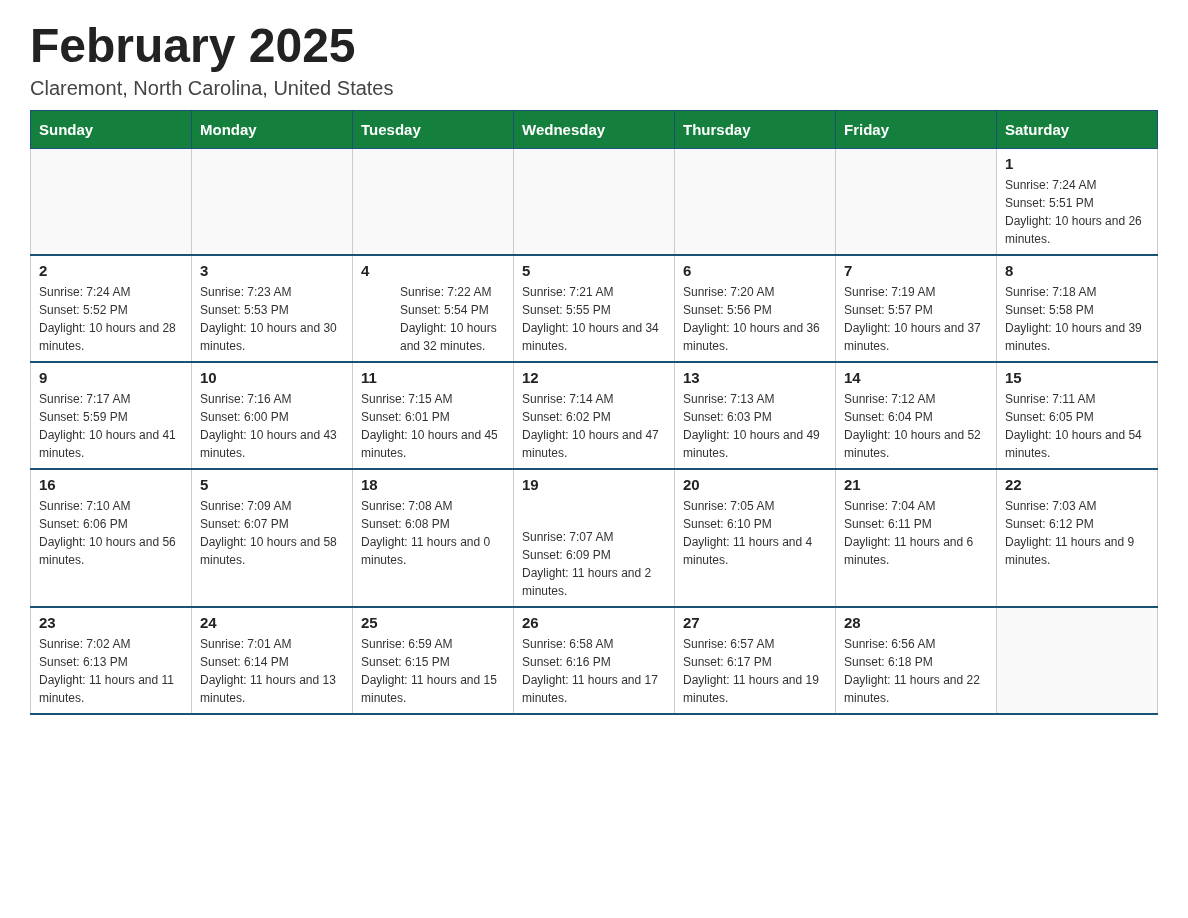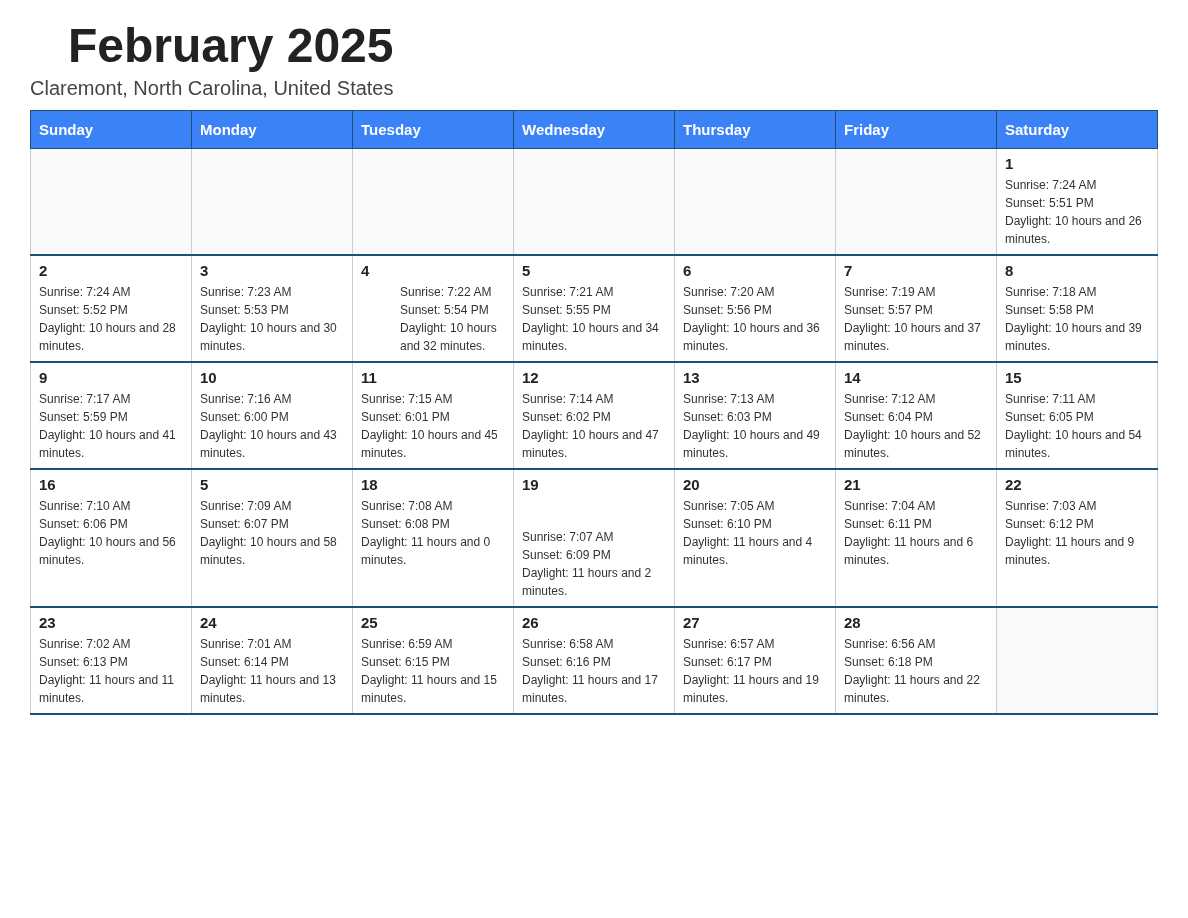--- a/index.html
+++ b/index.html
@@ -35,40 +35,40 @@
       border-right: 8px solid transparent;
       border-top: 14px solid #2196F3;
       margin-left: 2px;
       vertical-align: middle;
     }
     .logo-row {
       display: flex;
       align-items: center;
     }
     .title-section {
-      text-align: right;
+      text-align: left;
     }
     .month-title {
       font-size: 48px;
       font-weight: bold;
       color: #222;
       line-height: 1.1;
     }
     .location {
       font-size: 20px;
       color: #444;
       margin-top: 4px;
     }
     table {
       width: 100%;
       border-collapse: collapse;
       margin-top: 10px;
     }
     thead tr th {
-      background-color: #3b82f6;
+      background-color: #15803d;
       color: #fff;
       font-size: 15px;
       font-weight: bold;
       padding: 10px 8px;
       text-align: left;
       border: 1px solid #1a5276;
     }
     tbody tr td {
       vertical-align: top;
       border: 1px solid #ccc;

